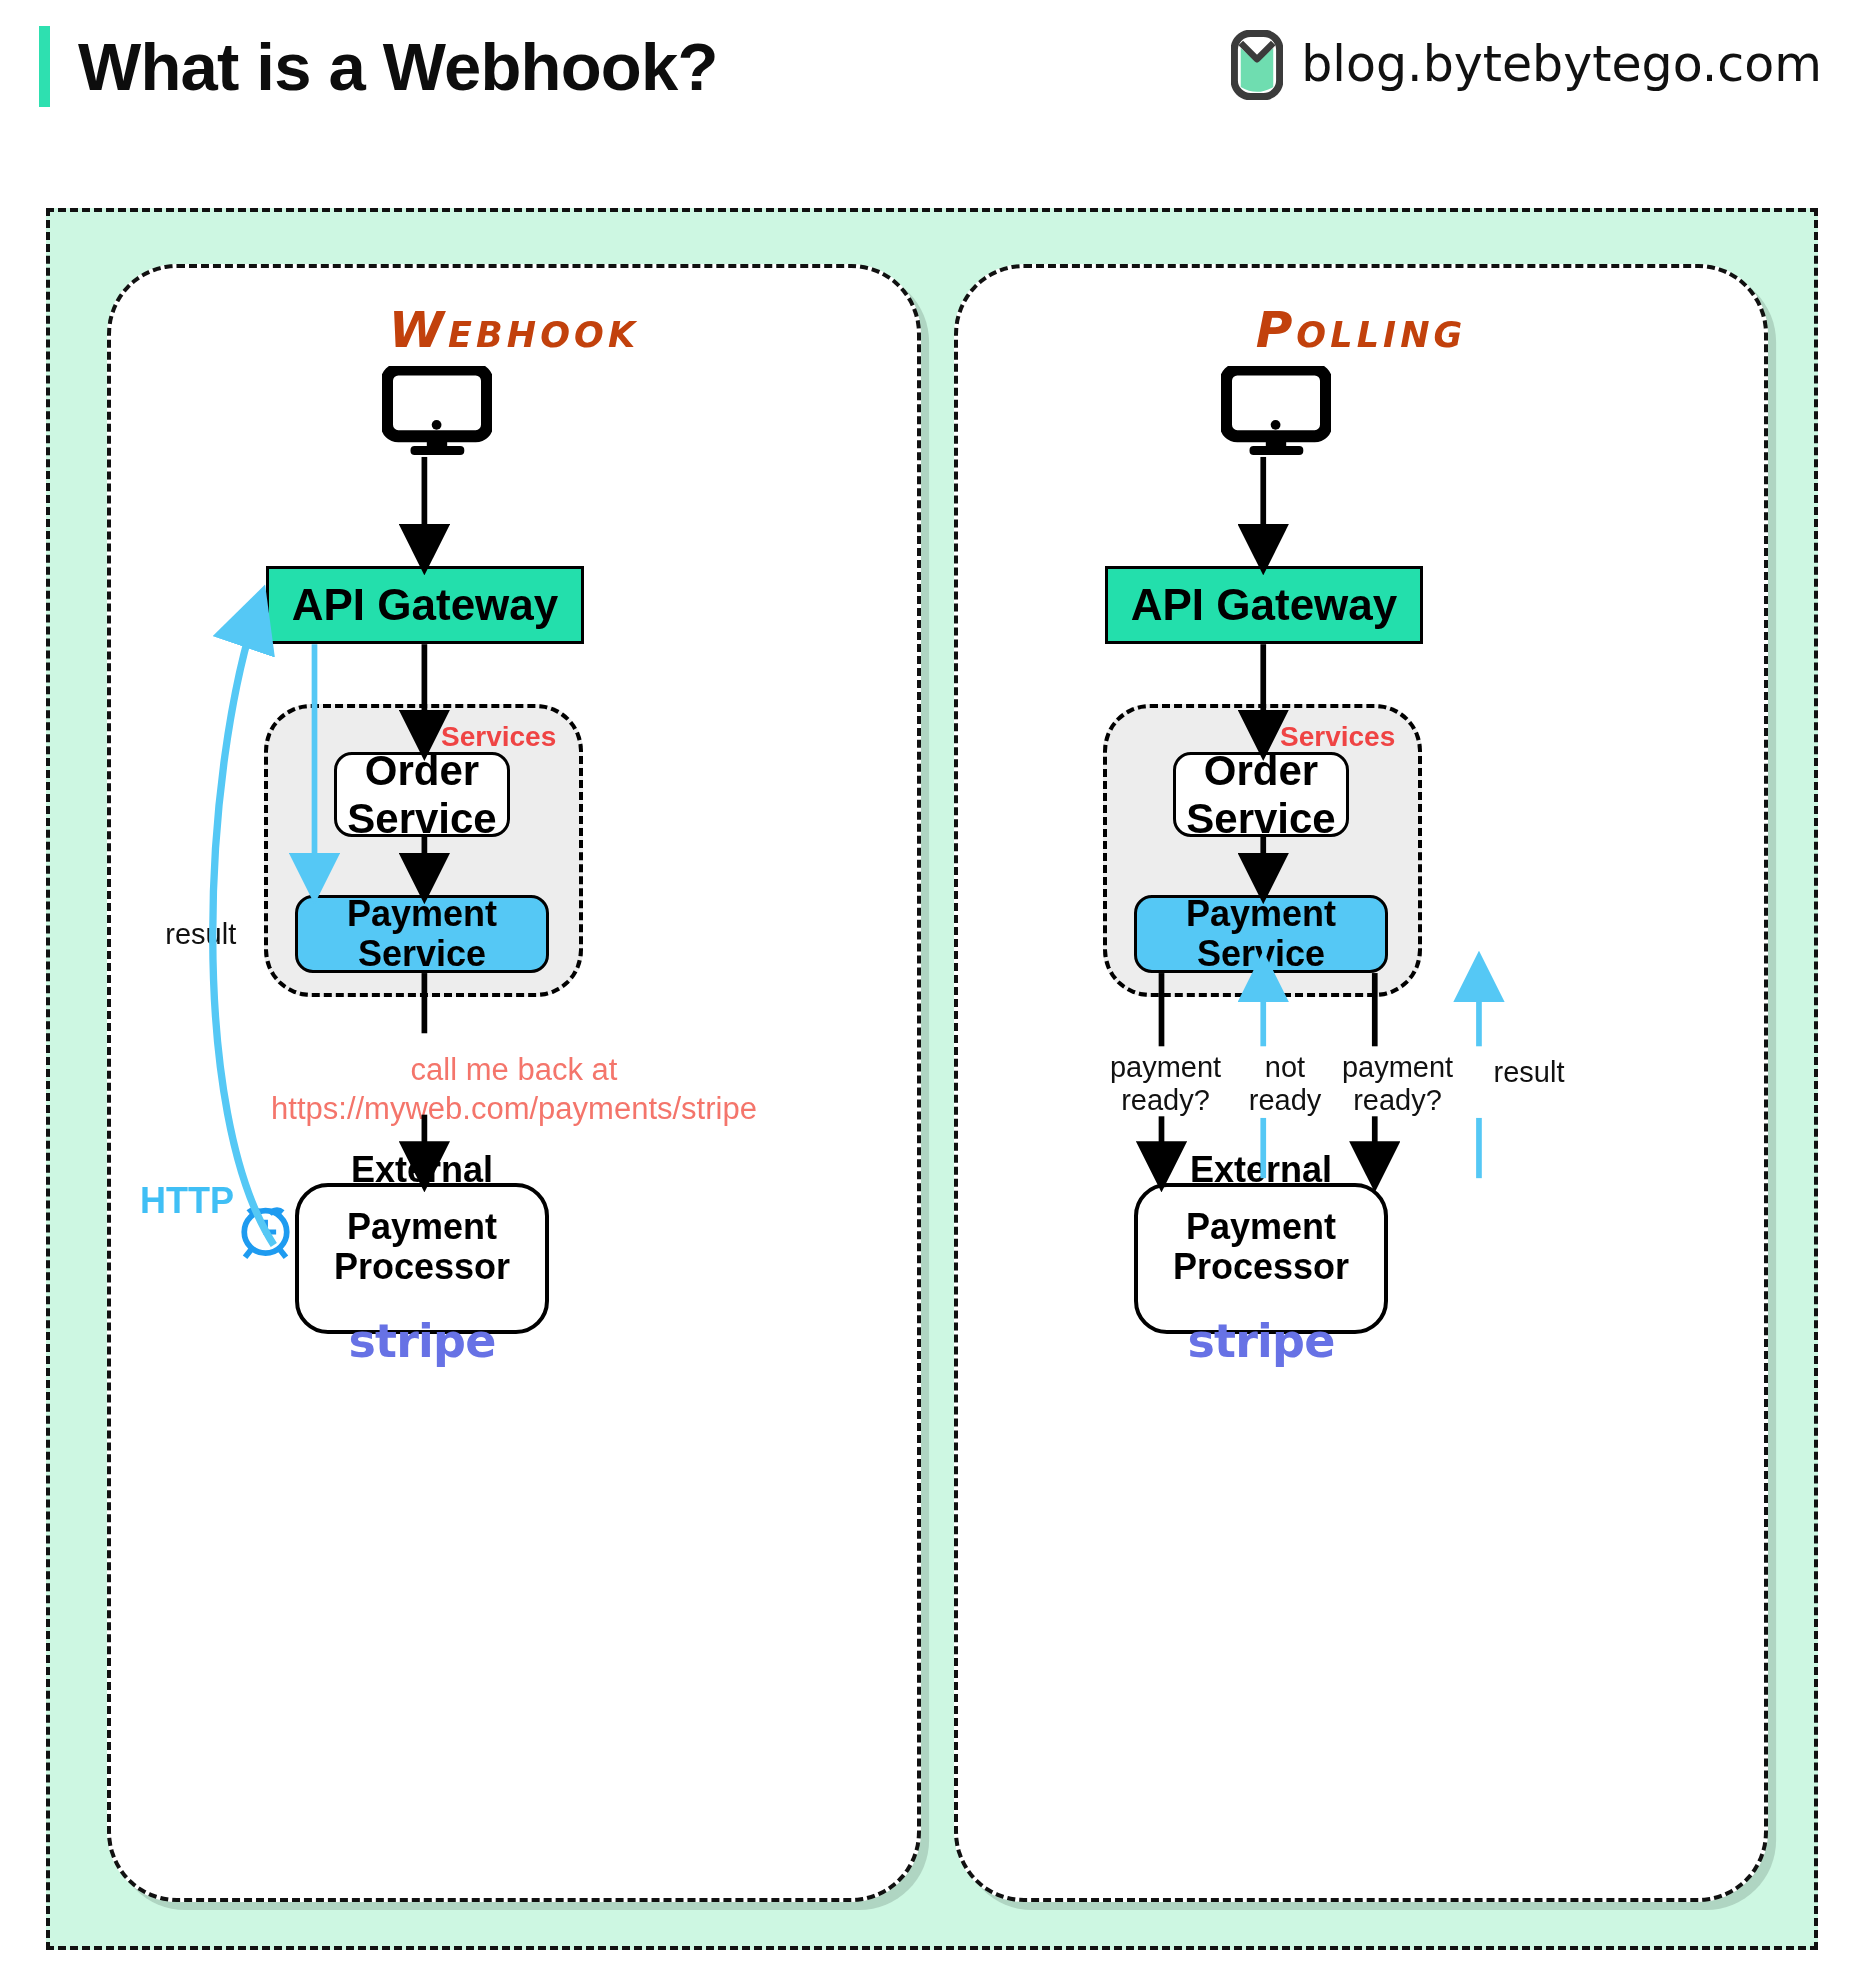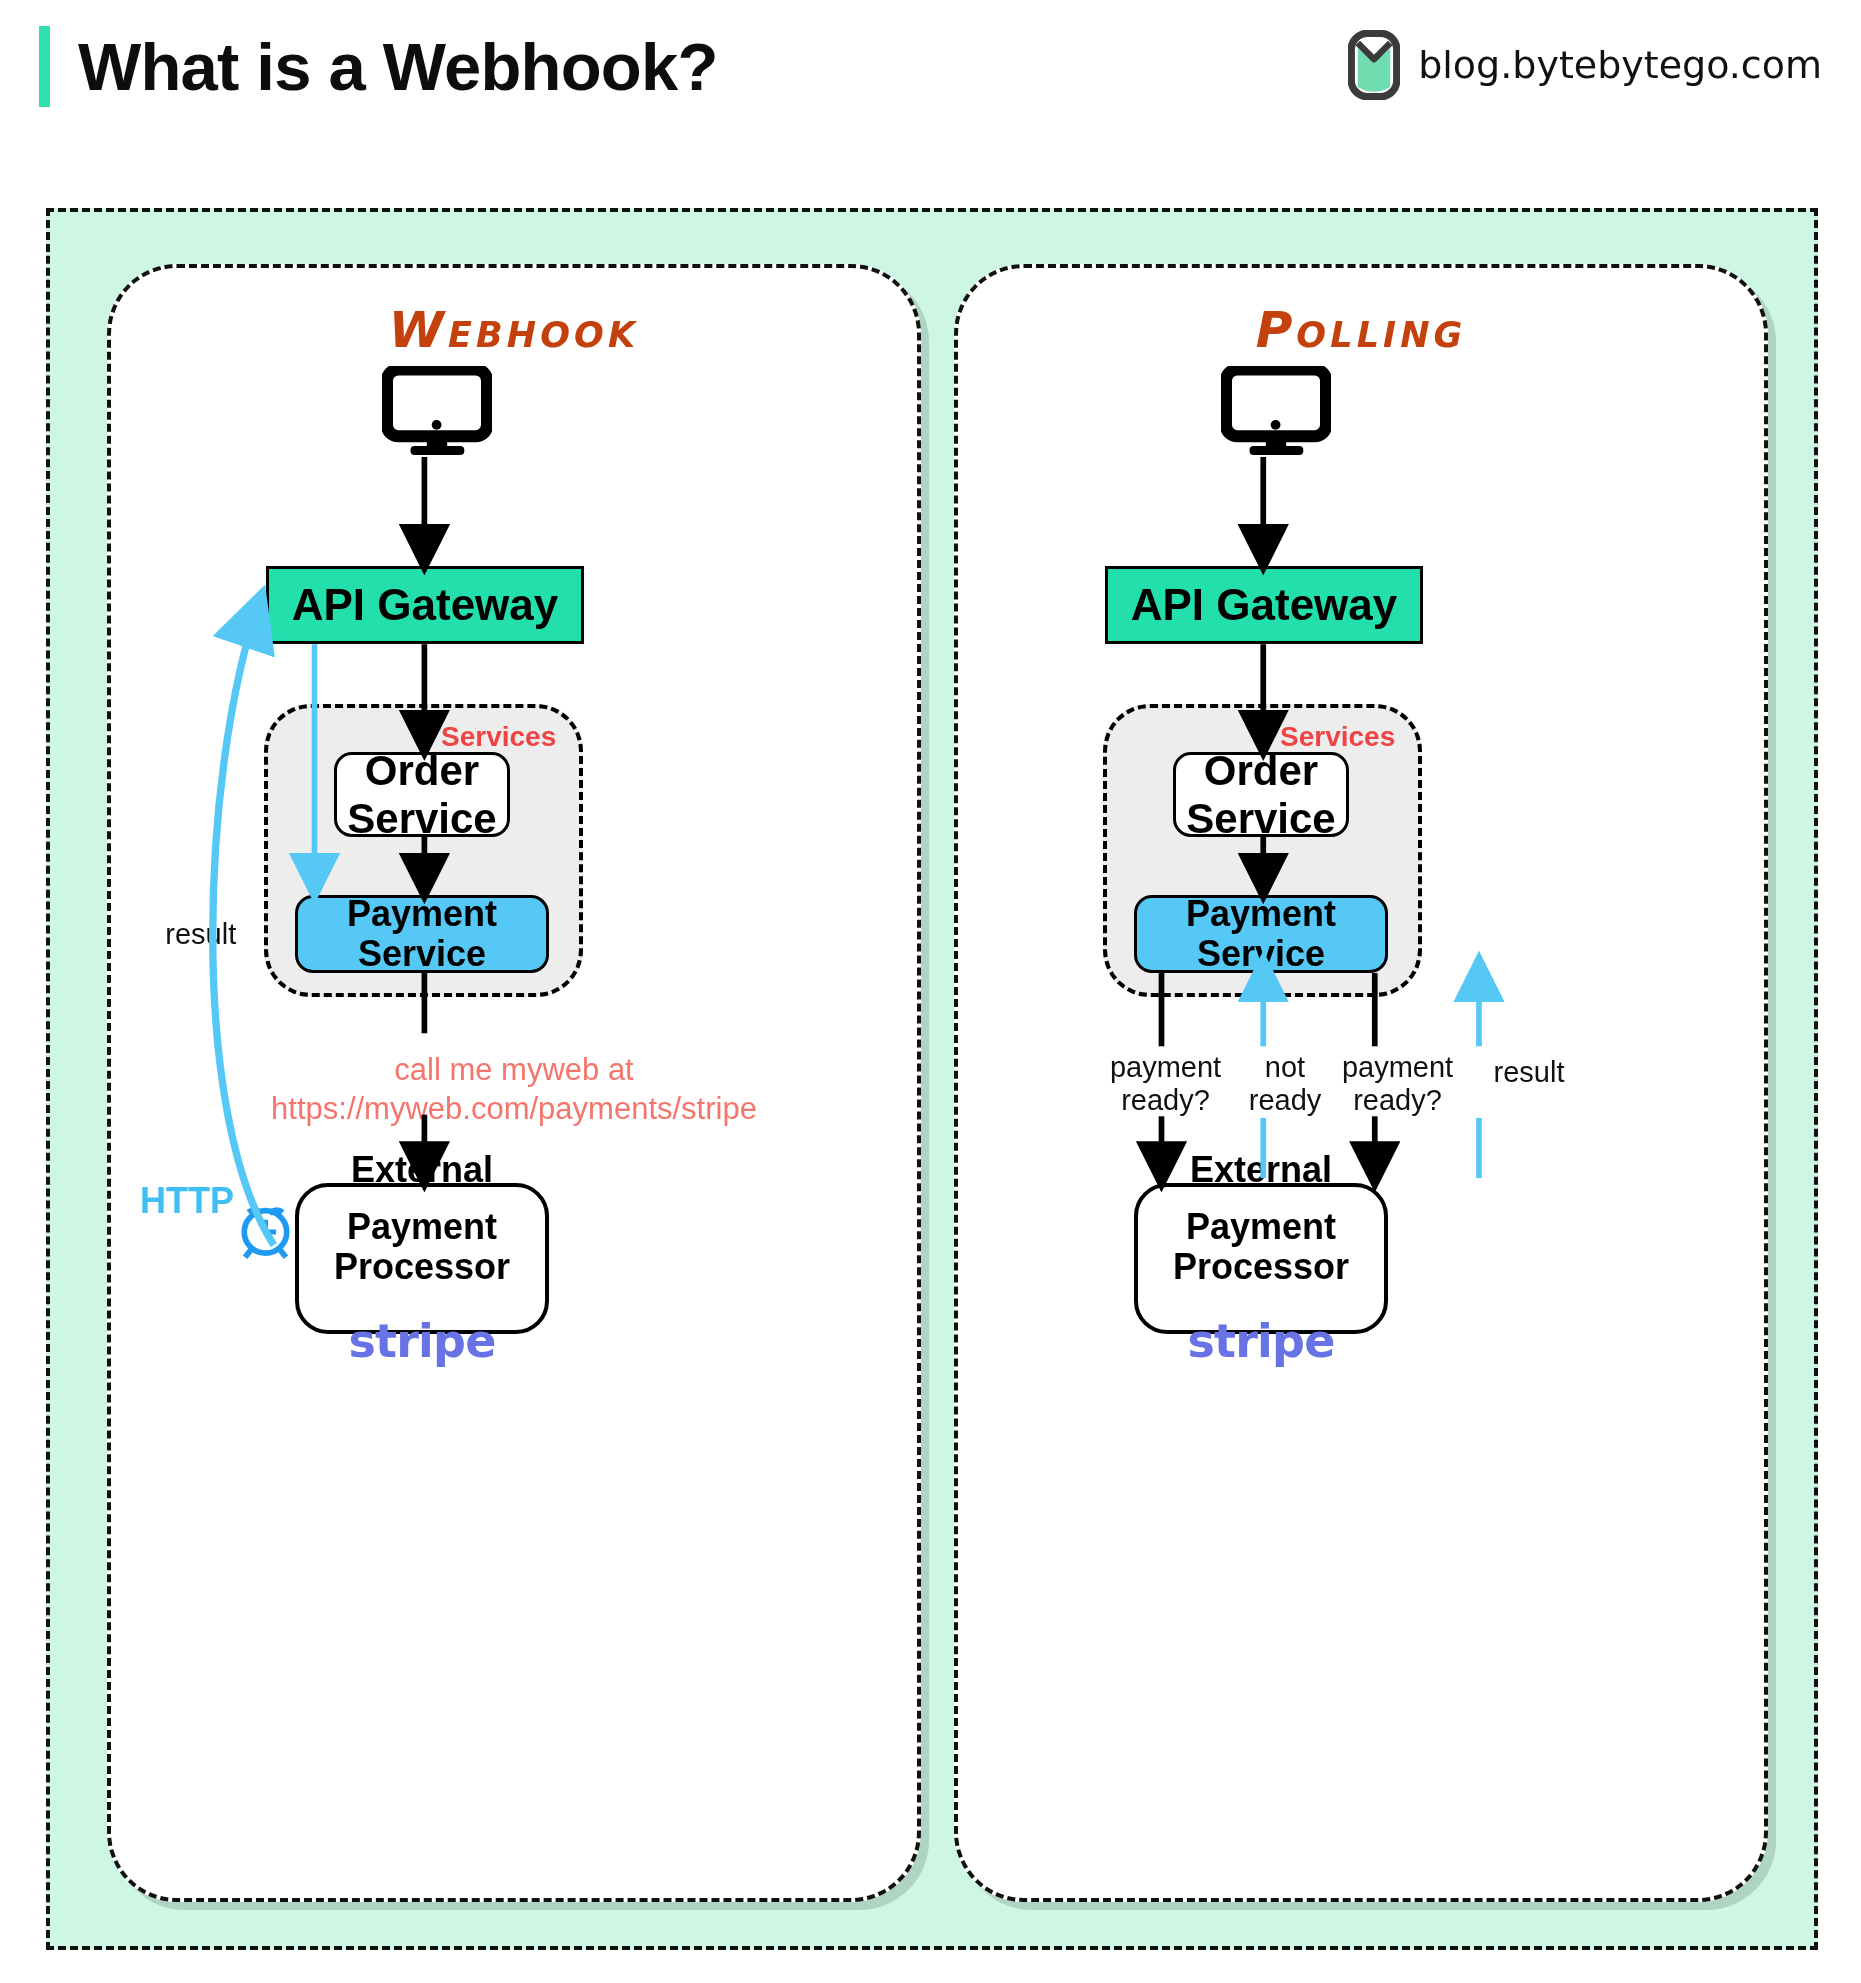--- a/index.html
+++ b/index.html
@@ -8,21 +8,21 @@
 
   
   #header{position:absolute;left:0;top:0;width:1861px;height:138px;}
   #title-accent{position:absolute;left:39px;top:26px;width:11.4px;height:81px;
                 background:#2EE0B0;}
   #page-title{position:absolute;left:78px;top:19.5px;font-size:67px;font-weight:bold;
               color:#0d0d0d;letter-spacing:-0.8px;line-height:94px;white-space:nowrap;}
   #brand{position:absolute;right:39px;top:24.4px;height:81px;display:flex;
          align-items:center;gap:18px;}
   #brand-logo{width:52px;height:70px;position:relative;}
-  #brand-name{font-size:38px;color:#111;font-weight:500;white-space:nowrap;
+  #brand-name{font-size:49px;color:#111;font-weight:500;white-space:nowrap;
               font-family:"DejaVu Sans",sans-serif;}
 
   
   #stage{position:absolute;left:46px;top:208px;width:1772px;height:1742px;
          background:#CDF7E2;border:4.1px dashed #111;box-sizing:border-box;}
 
   
   .panel{position:absolute;top:52px;height:1638px;background:#ffffff;
          border:4.1px dashed #111;border-radius:70px;box-sizing:border-box;
          box-shadow:8.1px 8.1px 0 rgba(120,150,135,.35);}
@@ -99,21 +99,21 @@
     <div class="node services-group" style="left:153px;top:436px;width:319px;height:293px;"></div>
     <div class="services-label" style="left:330px;top:453px;">Services</div>
 
     <div class="node order" style="left:223px;top:484px;width:176px;height:85px;flex-direction:column;">
       <span>Order</span>
       <span>Service</span>
     </div>
 
     <div class="node payment" style="left:184px;top:627px;width:254px;height:78px;">Payment Service</div>
 
-    <div class="lbl-red" style="top:782px;">call me myweb at</div>
+    <div class="lbl-red" style="top:782px;">call me back at</div>
     <div class="lbl-red" style="top:821px;">https://myweb.com/payments/stripe</div>
 
     <div class="node processor" style="left:184px;top:915px;width:254px;height:151px;">
       <span>External</span>
       <span>Payment Processor</span>
       <span class="stripe-word">stripe</span>
     </div>
 
     <div class="lbl" style="left:16.3px;top:650px;width:147px;">result</div>
 

